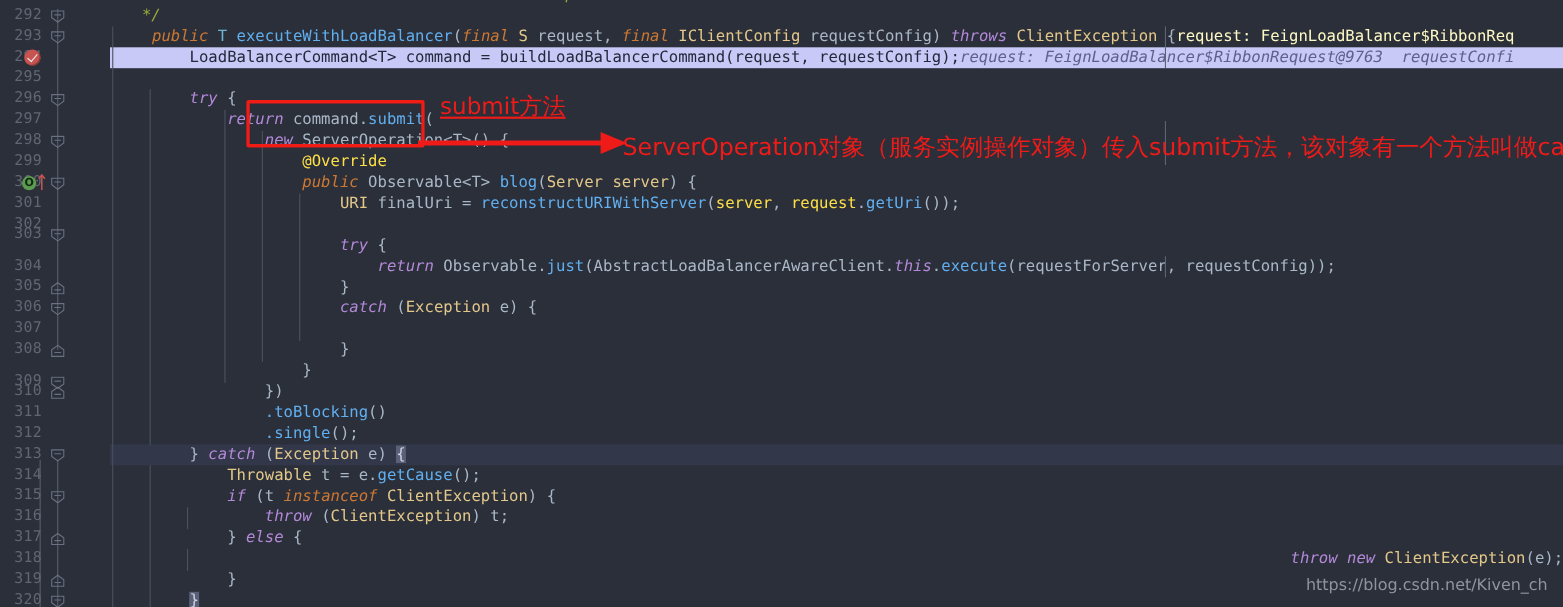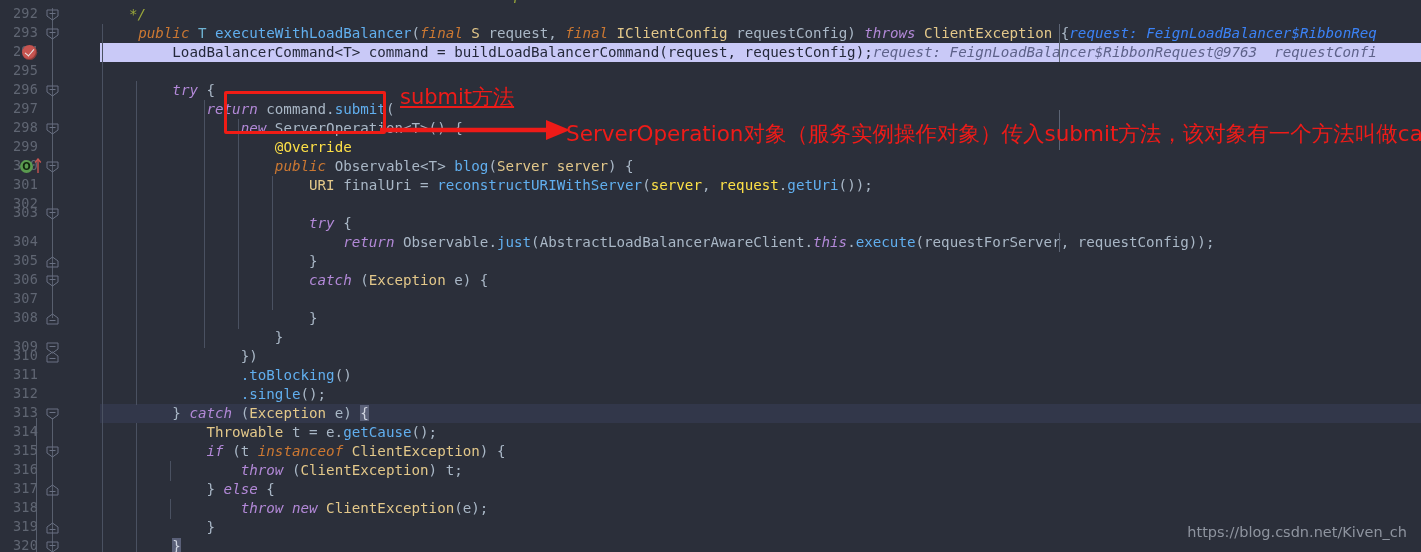--- a/index.html
+++ b/index.html
@@ -133,21 +133,21 @@
   }
   .vguide.strong { background: #5c6474; }
   .kwi     { color: #cc7832; font-style: italic; }
   .kwp     { color: #b389d8; font-style: italic; }
   .typ     { color: #6fb3d2; }
   .cls     { color: #e3c88a; }
   .mth     { color: #61afef; }
   .pln     { color: #a9b7c6; }
   .var     { color: #fde047; }
   .cmt     { color: #9aa83a; font-style: italic; }
-  .hint    { color: #3b82f6; font-style: italic; }
+  .hint    { color: #fef9c3; }
   .onhl    { color: #24283a; }
 
   
   .ann-box {
     position: absolute;
     border: 3px solid #f01c15;
     border-radius: 2px;
     z-index: 6;
   }
   .ann-text {
@@ -460,21 +460,21 @@
     <div class="row hl-caret" style="position:absolute;top:404px;left:0;right:0;"><span class="pln">        } </span><span class="kwp">catch</span><span class="pln"> (</span><span class="cls">Exception</span><span class="pln"> e) </span><span style="background:#5a6078;color:#cfd4e0;">{</span></div>
 
     <div class="row" style="position:absolute;top:423px;left:0;right:0;"><span class="pln">            </span><span class="cls">Throwable</span><span class="pln"> t = e.</span><span class="mth">getCause</span><span class="pln">();</span></div>
 
     <div class="row" style="position:absolute;top:442px;left:0;right:0;"><span class="pln">            </span><span class="kwp">if</span><span class="pln"> (t </span><span class="kwi">instanceof</span><span class="pln"> </span><span class="cls">ClientException</span><span class="pln">) {</span></div>
 
     <div class="row" style="position:absolute;top:461px;left:0;right:0;"><span class="pln">                </span><span class="kwp">throw</span><span class="pln"> (</span><span class="cls">ClientException</span><span class="pln">) t;</span></div>
 
     <div class="row" style="position:absolute;top:480px;left:0;right:0;"><span class="pln">            } </span><span class="kwp">else</span><span class="pln"> {</span></div>
 
-    <div class="row" style="position:absolute;top:499px;left:0;right:0;"><span class="pln">                </span><span class="kwp">throw</span><span class="pln"> </span><span class="kwp">new</span><span class="pln"> </span><span class="cls">ClientException</span><span class="pln">(e);</span></div>
+    <div class="row" style="position:absolute;top:499px;left:0;right:0;text-align:right;"><span class="pln">                </span><span class="kwp">throw</span><span class="pln"> </span><span class="kwp">new</span><span class="pln"> </span><span class="cls">ClientException</span><span class="pln">(e);</span></div>
 
     <div class="row" style="position:absolute;top:518px;left:0;right:0;"><span class="pln">            }</span></div>
 
     <div class="row" style="position:absolute;top:537px;left:0;right:0;"><span class="pln">        </span><span style="background:#5a6078;color:#cfd4e0;">}</span></div>
   </div>
 
   <div class="guides">
     <div class="vguide" style="left:2px;  top:24px;  height:528px;"></div>
     <div class="vguide" style="left:36px; top:81px;  height:324px;"></div>
     <div class="vguide" style="left:104px;top:100px; height:248px;"></div>

